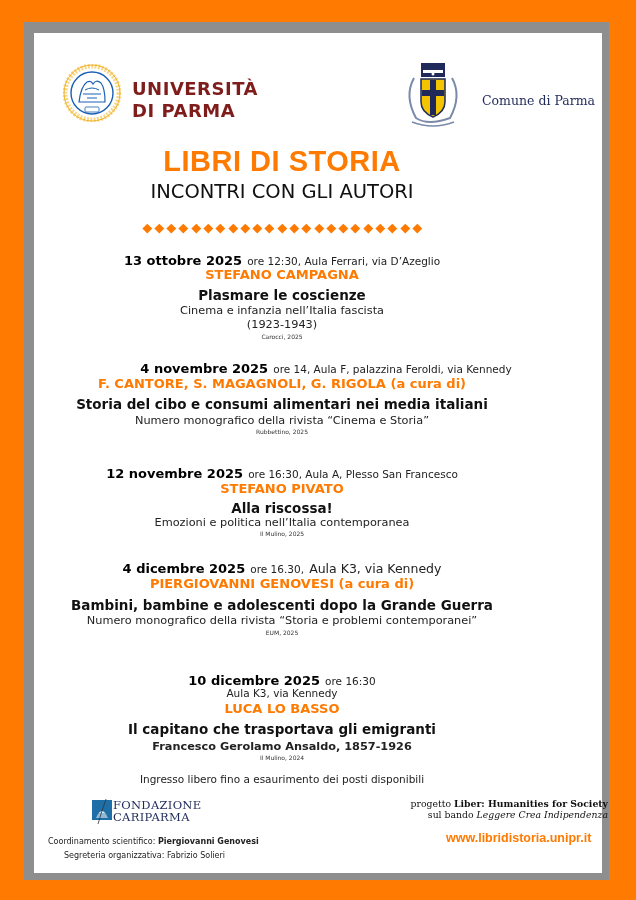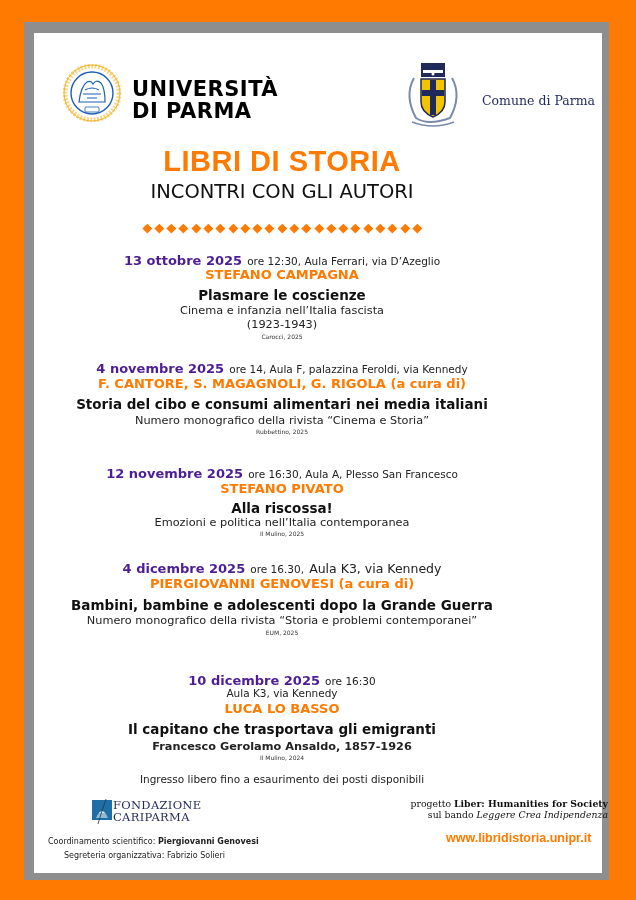--- a/index.html
+++ b/index.html
@@ -1,27 +1,27 @@
 <!DOCTYPE html>
 <html><head>
 <meta charset="utf-8">
 <style>
   html,body{margin:0;padding:0;}
   body{width:636px;height:900px;background:#ff7a00;position:relative;overflow:hidden;font-family:"DejaVu Sans",sans-serif;}
   .gray{position:absolute;left:24px;top:22px;width:585px;height:858px;background:#8e8e8e;}
   .panel{position:absolute;left:34px;top:33px;width:568px;height:840px;background:#ffffff;}
   .abs{position:absolute;}
   .center{position:absolute;left:0;width:564px;text-align:center;white-space:nowrap;}
-  .unipr-text{color:#000000;font-weight:bold;font-size:21px;line-height:22px;letter-spacing:0.5px;font-family:"DejaVu Sans",sans-serif;}
+  .unipr-text{color:#7f1d1d;font-weight:bold;font-size:18px;line-height:22px;letter-spacing:0.5px;font-family:"DejaVu Sans",sans-serif;}
   .comune-text{font-family:"DejaVu Serif",serif;color:#1f2a5a;font-size:12.5px;}
   .title{font-size:29px;font-weight:bold;color:#ff7a00;font-family:"Liberation Sans",sans-serif;letter-spacing:0.5px;}
   .subtitle{font-size:19.5px;color:#111;font-family:"DejaVu Sans",sans-serif;}
   .diamonds{display:flex;justify-content:center;gap:5.7px;}
   .dm{width:6.6px;height:6.6px;background:#ff7a00;transform:rotate(45deg);}
-  .date{font-size:13px;font-weight:bold;color:#4c1d95;}
+  .date{font-size:13px;font-weight:bold;color:#000000;}
   .info{font-size:10.5px;color:#222;font-weight:normal;}
   .info-lg{font-size:12.5px;color:#222;}
   .author{font-size:13px;font-weight:bold;color:#ff7a00;}
   .book{font-size:13.5px;font-weight:bold;color:#111;}
   .sub{font-size:11.3px;color:#222;}
   .pub{font-size:6px;color:#333;}
   .small{font-size:8px;color:#222;}
   .serif{font-family:"DejaVu Serif",serif;}
 </style>
 </head>
@@ -93,21 +93,21 @@
 <div class="center" style="top:250px;">
   <span class="date">13 ottobre 2025</span>
   <span class="info">ore 12:30, Aula Ferrari, via D’Azeglio</span>
 </div>
 <div class="center author" style="top:267px;">STEFANO CAMPAGNA</div>
 <div class="center book" style="top:287px;">Plasmare le coscienze</div>
 <div class="center sub" style="top:304px;">Cinema e infanzia nell’Italia fascista</div>
 <div class="center sub" style="top:318px;">(1923-1943)</div>
 <div class="center pub" style="top:333px;">Carocci, 2025</div>
 
-<div class="center" style="top:358px;">
+<div class="center" style="top:358px;padding-left:44px;">
   <span class="date">4 novembre 2025</span>
   <span class="info">ore 14, Aula F, palazzina Feroldi, via Kennedy</span>
 </div>
 <div class="center author" style="top:376px;">F. CANTORE, S. MAGAGNOLI, G. RIGOLA (a cura di)</div>
 <div class="center book" style="top:396px;">Storia del cibo e consumi alimentari nei media italiani</div>
 <div class="center sub" style="top:414px;">Numero monografico della rivista “Cinema e Storia”</div>
 <div class="center pub" style="top:428px;">Rubbettino, 2025</div>
 
 <div class="center" style="top:463px;">
   <span class="date">12 novembre 2025</span>

